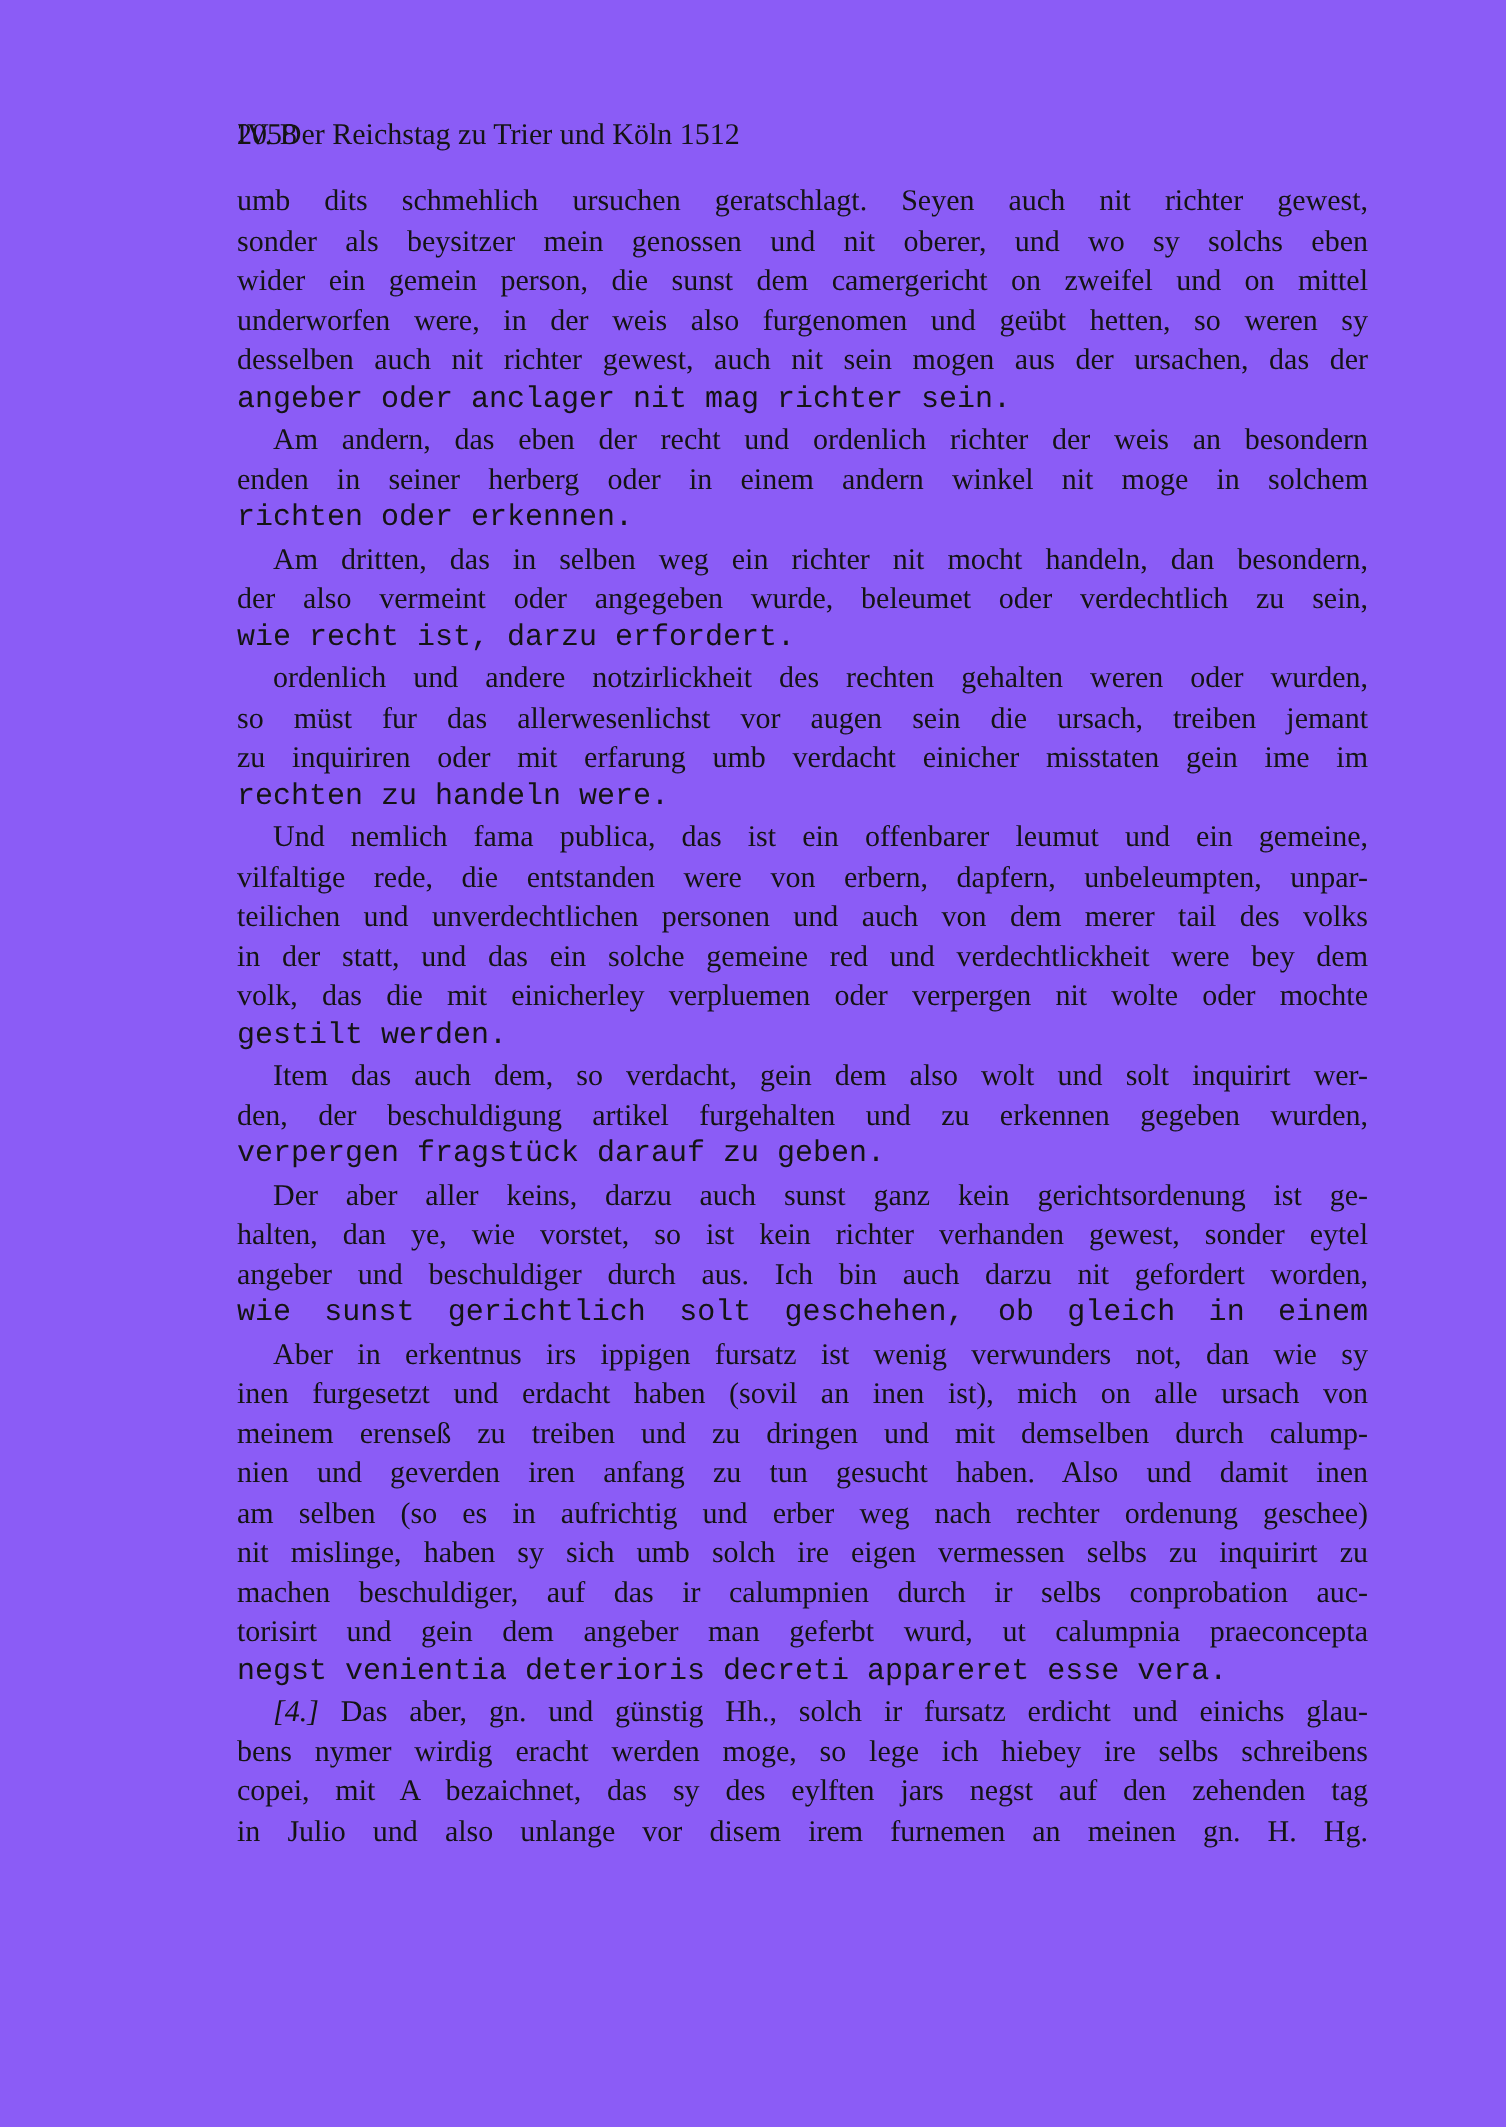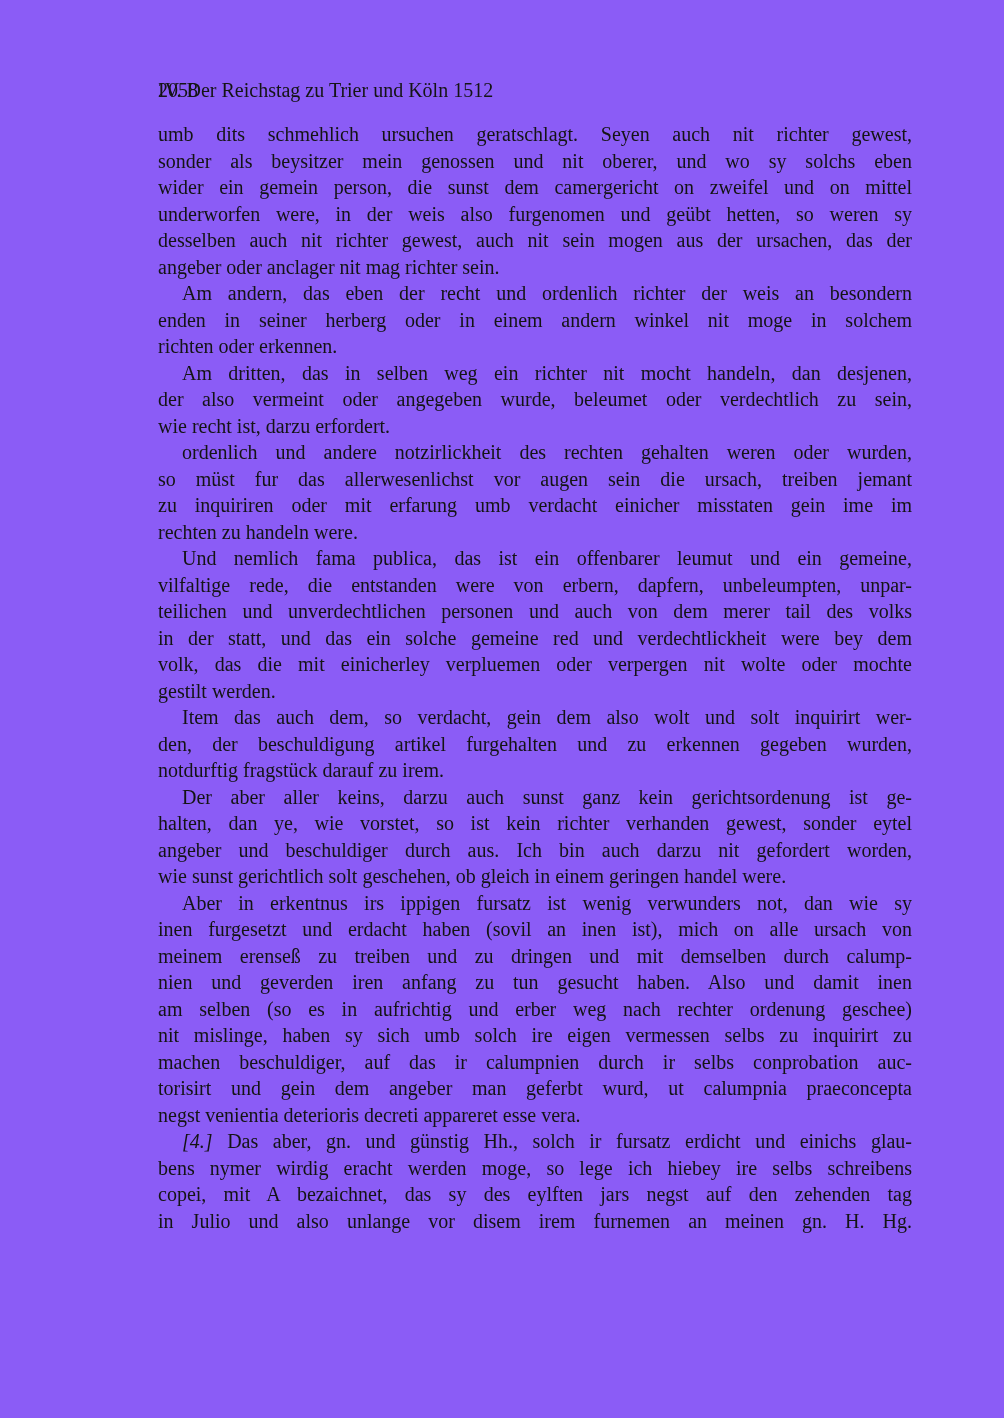--- a/index.html
+++ b/index.html
@@ -45,20 +45,21 @@
     font-size: 20px;
     line-height: 26.5px;
     height: 26.5px;
     text-align: justify;
     text-align-last: justify;
     white-space: normal;
     overflow: hidden;
   }
   .line.last {
     text-align-last: left;
+    font-family: Liberation Mono, monospace;
   }
   .para.indent .line:first-child {
     text-indent: 24px;
   }
   em.section-no {
     font-style: italic;
     font-weight: normal;
   }
 </style>
 </head>
@@ -78,42 +79,42 @@
           <div class="line">underworfen were, in der weis also furgenomen und geübt hetten, so weren sy</div>
           <div class="line">desselben auch nit richter gewest, auch nit sein mogen aus der ursachen, das der</div>
           <div class="line last">angeber oder anclager nit mag richter sein.</div>
         </div>
         <div class="para indent">
           <div class="line">Am andern, das eben der recht und ordenlich richter der weis an besondern</div>
           <div class="line">enden in seiner herberg oder in einem andern winkel nit moge in solchem</div>
           <div class="line last">richten oder erkennen.</div>
         </div>
         <div class="para indent">
-          <div class="line">Am dritten, das in selben weg ein richter nit mocht handeln, dan desjenen,</div>
+          <div class="line">Am dritten, das in selben weg ein richter nit mocht handeln, dan besondern,</div>
           <div class="line">der also vermeint oder angegeben wurde, beleumet oder verdechtlich zu sein,</div>
           <div class="line last">wie recht ist, darzu erfordert.</div>
         </div>
         <div class="para indent">
           <div class="line">ordenlich und andere notzirlickheit des rechten gehalten weren oder wurden,</div>
           <div class="line">so müst fur das allerwesenlichst vor augen sein die ursach, treiben jemant</div>
           <div class="line">zu inquiriren oder mit erfarung umb verdacht einicher misstaten gein ime im</div>
           <div class="line last">rechten zu handeln were.</div>
         </div>
         <div class="para indent">
           <div class="line">Und nemlich fama publica, das ist ein offenbarer leumut und ein gemeine,</div>
           <div class="line">vilfaltige rede, die entstanden were von erbern, dapfern, unbeleumpten, unpar-</div>
           <div class="line">teilichen und unverdechtlichen personen und auch von dem merer tail des volks</div>
           <div class="line">in der statt, und das ein solche gemeine red und verdechtlickheit were bey dem</div>
           <div class="line">volk, das die mit einicherley verpluemen oder verpergen nit wolte oder mochte</div>
           <div class="line last">gestilt werden.</div>
         </div>
         <div class="para indent">
           <div class="line">Item das auch dem, so verdacht, gein dem also wolt und solt inquirirt wer-</div>
           <div class="line">den, der beschuldigung artikel furgehalten und zu erkennen gegeben wurden,</div>
-          <div class="line last">notdurftig fragstück darauf zu irem.</div>
+          <div class="line last">verpergen fragstück darauf zu geben.</div>
         </div>
         <div class="para indent">
           <div class="line">Der aber aller keins, darzu auch sunst ganz kein gerichtsordenung ist ge-</div>
           <div class="line">halten, dan ye, wie vorstet, so ist kein richter verhanden gewest, sonder eytel</div>
           <div class="line">angeber und beschuldiger durch aus. Ich bin auch darzu nit gefordert worden,</div>
           <div class="line last">wie sunst gerichtlich solt geschehen, ob gleich in einem geringen handel were.</div>
         </div>
         <div class="para indent">
           <div class="line">Aber in erkentnus irs ippigen fursatz ist wenig verwunders not, dan wie sy</div>
           <div class="line">inen furgesetzt und erdacht haben (sovil an inen ist), mich on alle ursach von</div>

